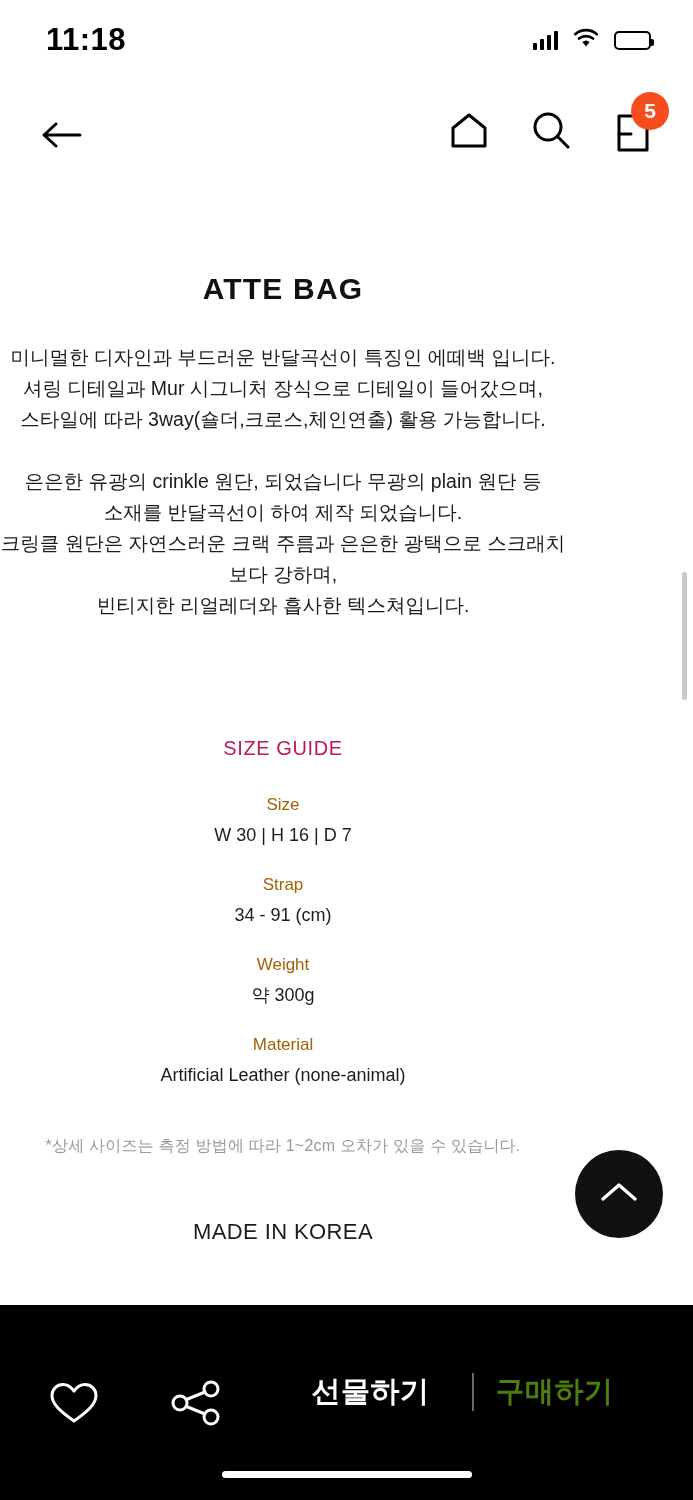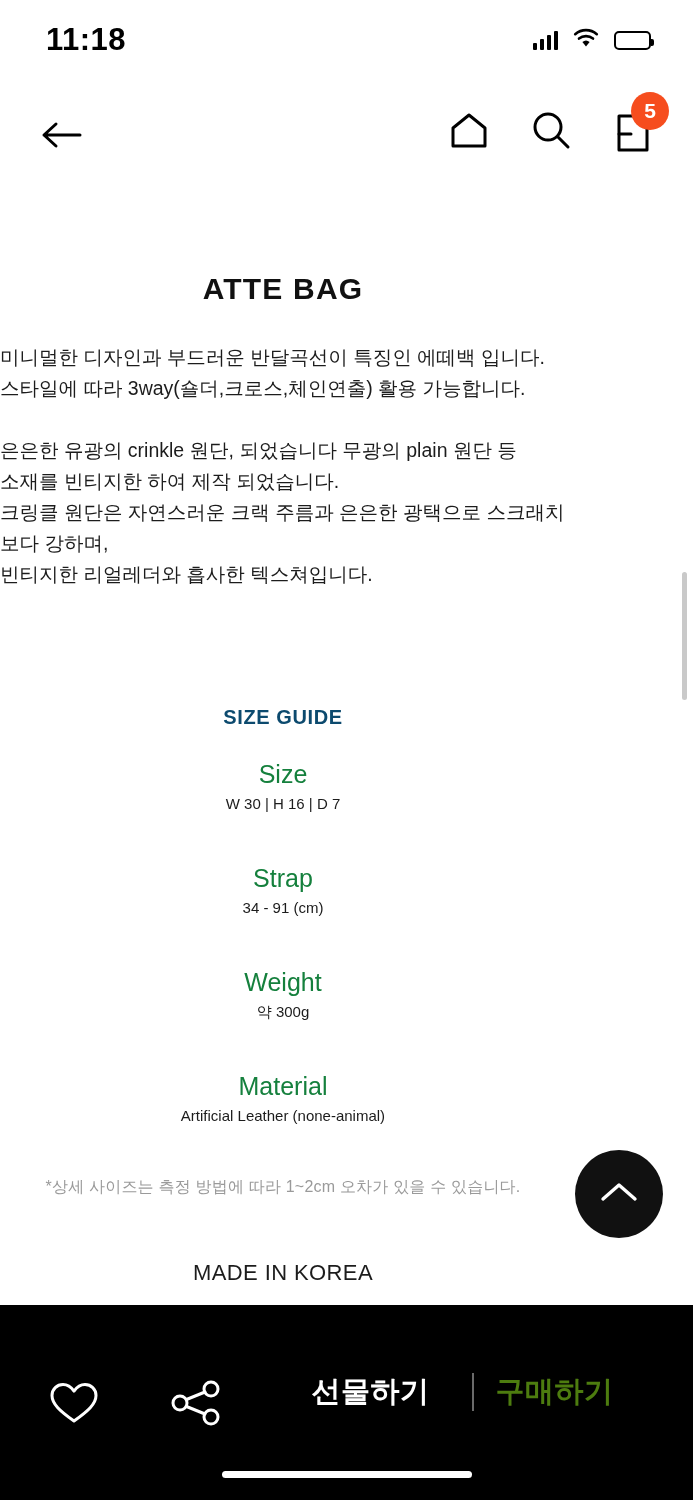--- a/index.html
+++ b/index.html
@@ -58,34 +58,34 @@
     display:flex; align-items:center; justify-content:center;
   }
 
   
   .content { position:absolute; top:176px; left:0; width:566px; }
   .product-title {
     text-align:center; font-size:30px; font-weight:bold;
     letter-spacing:1.2px; color:#111; margin-top:96px;
   }
   .desc {
-    margin-top:36px; text-align:left;
+    margin-top:36px; text-align:center;
     font-size:19.5px; line-height:31px; color:#1c1c1c;
   }
   .desc p { margin:0; }
   .desc .gap { height:31px; }
 
   .size-guide-title {
     margin-top:116px; text-align:center;
-    font-size:20px; font-weight:bold; letter-spacing:0.6px; color:#0c4a6e;
+    font-size:20px; font-weight:normal; letter-spacing:0.6px; color:#be185d;
   }
   .spec-block { margin-top:30px; text-align:center; }
-  .spec-block + .spec-block { margin-top:44px; }
-  .spec-label { font-size:25px; color:#15803d; line-height:30px; }
-  .spec-value { font-size:15px; color:#1c1c1c; line-height:30px; }
+  .spec-block + .spec-block { margin-top:20px; }
+  .spec-label { font-size:17px; color:#a16207; line-height:30px; }
+  .spec-value { font-size:18px; color:#1c1c1c; line-height:30px; }
   .note {
     margin-top:46px; text-align:center;
     font-size:16px; color:#9a9a9a; letter-spacing:0.2px;
   }
   .made-in {
     margin-top:62px; text-align:center;
     font-size:22px; color:#1c1c1c; letter-spacing:0.4px;
   }
 
   
@@ -180,24 +180,25 @@
       </div>
     </div>
   </div>
 
   <div class="content">
 
     <div class="product-title">ATTE BAG</div>
 
     <div class="desc">
       <p>미니멀한 디자인과 부드러운 반달곡선이 특징인 에떼백 입니다.</p>
+      <p>셔링 디테일과 Mur 시그니처 장식으로 디테일이 들어갔으며,</p>
       <p>스타일에 따라 3way(숄더,크로스,체인연출) 활용 가능합니다.</p>
       <div class="gap"></div>
       <p>은은한 유광의 crinkle 원단, 되었습니다 무광의 plain 원단 등</p>
-      <p>소재를 빈티지한 하여 제작 되었습니다.</p>
+      <p>소재를 반달곡선이 하여 제작 되었습니다.</p>
       <p>크링클 원단은 자연스러운 크랙 주름과 은은한 광택으로 스크래치 보다 강하며,</p>
       <p>빈티지한 리얼레더와 흡사한 텍스쳐입니다.</p>
     </div>
 
     <div class="size-guide-title">SIZE GUIDE</div>
 
     <div class="spec-block">
       <div class="spec-label">Size</div>
       <div class="spec-value">W 30 | H 16 | D 7</div>
     </div>

